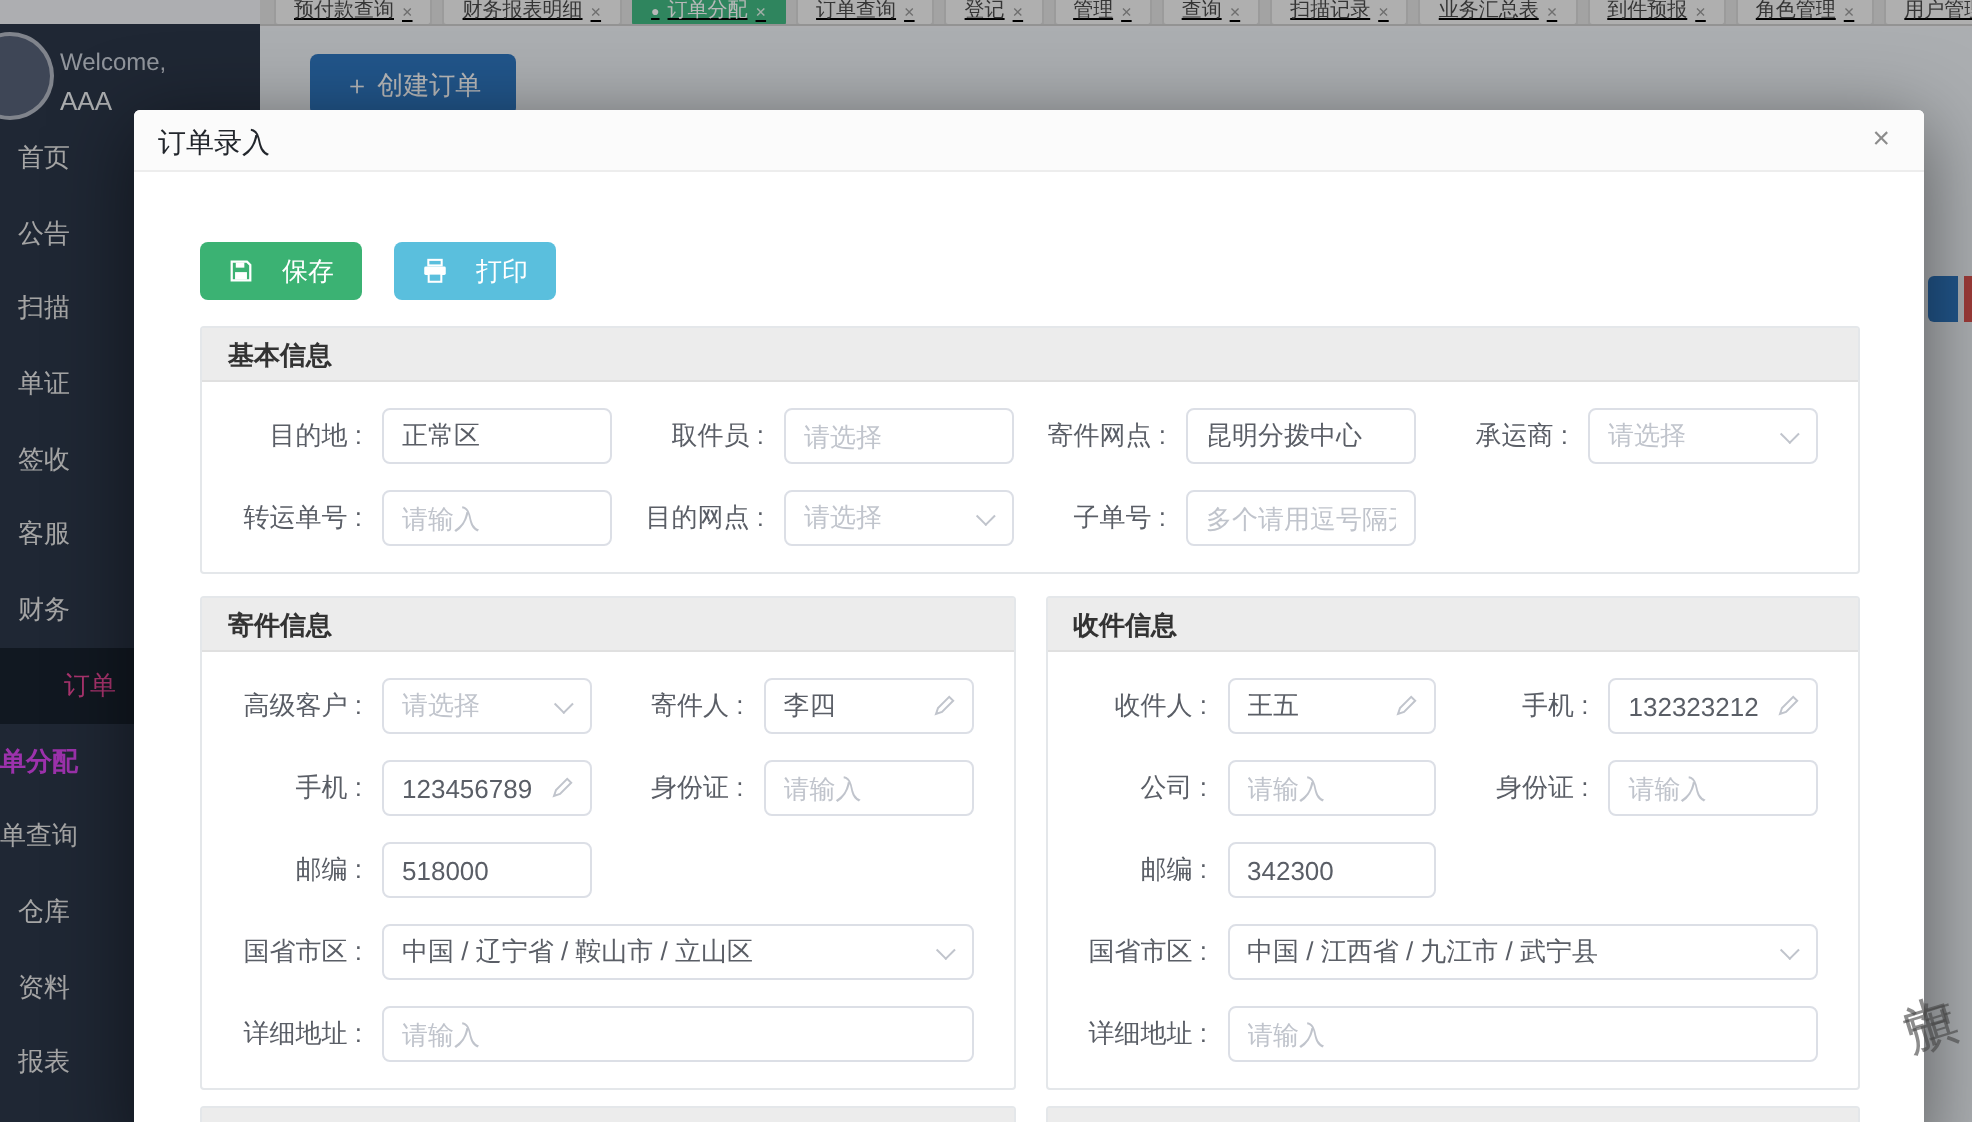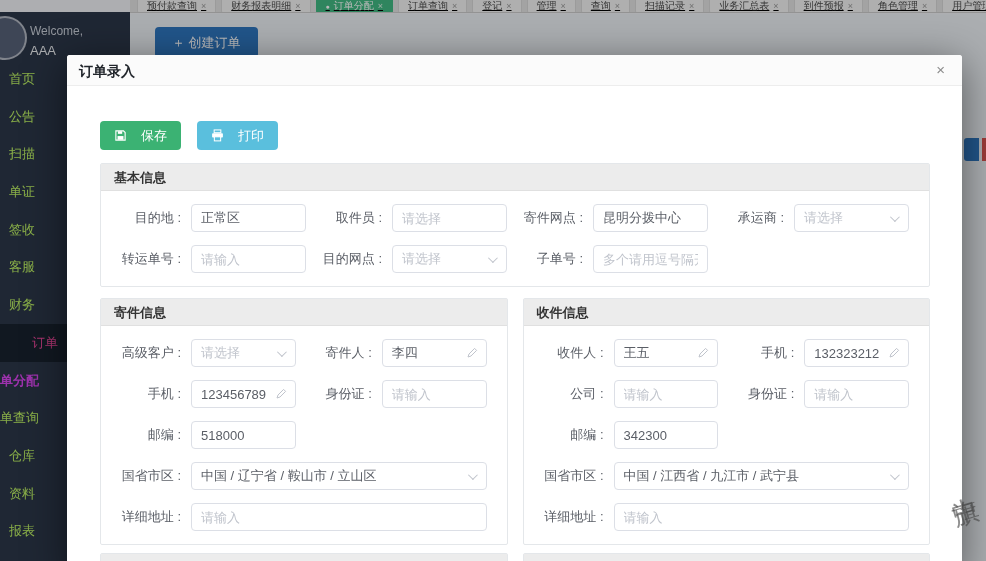--- a/index.html
+++ b/index.html
@@ -6,21 +6,21 @@
   body { background:#444; font-family:"Liberation Sans","DejaVu Sans",sans-serif; }
   .screen { position:relative; width:986px; height:561px; overflow:hidden; background:#f0f2f5; }
 
   
   .sidebar { position:absolute; left:0; top:12px; width:130px; height:100%; background:#2b3648; z-index:1; }
   .avatar { position:absolute; left:-17px; top:4px; width:44px; height:44px; border-radius:50%;
             background:#566178; border:2px solid rgba(255,255,255,.55); }
   .welcome { position:absolute; left:30px; top:12px; color:#c9cfd8; font-size:12px; }
   .username { position:absolute; left:30px; top:31px; color:#eef0f3; font-size:13px; }
   .menu { position:absolute; top:48px; left:0; right:0; }
-  .menu-item { height:37.7px; line-height:37.7px; padding-left:9px; color:#bef264; font-size:13px; cursor:pointer; white-space:nowrap; }
+  .menu-item { height:37.7px; line-height:37.7px; padding-left:9px; color:#e5e5e5; font-size:13px; cursor:pointer; white-space:nowrap; }
   .menu-item.active { background:#18222f; color:#ec4899;padding-left:32px; }
   .menu-item.strong { color:#d946ef; font-weight:bold; }
   .menu-item.flush { padding-left:0; }
 
   .tabbar { position:absolute; left:130px; top:0; right:0; height:13px; background:#e2e2e2;
             border-bottom:1px solid #cccccc; display:flex; gap:5px; padding-left:7px; overflow:hidden; z-index:1;text-decoration:underline; }
   .tab { background:#f3f3f3; border:1px solid #d7d7d7; border-top:none; color:#4a4a4a; font-size:10px;
          padding:0 9px; height:13px; line-height:12px; white-space:nowrap; border-radius:0 0 2px 2px;
          display:flex; align-items:center; gap:4px; cursor:pointer; }
   .tab.active { background:#42b983; border-color:#42b983; color:#fff; }
@@ -33,21 +33,21 @@
                 font-size:13px; border:none; border-radius:4px; line-height:31px; z-index:1; cursor:pointer; }
   .frag-blue { position:absolute; left:964px; top:138px; width:15px; height:23px; background:#2f76c0; border-radius:3px 0 0 3px; z-index:1; }
   .frag-red  { position:absolute; left:982px; top:138px; width:4px;  height:23px; background:#d9534f; z-index:1; }
 
   .overlay { position:absolute; inset:0; background:rgba(0,0,0,.28); z-index:10; }
 
   
   .modal { position:absolute; left:67px; top:55px; width:895px; height:520px; background:#fff;
            border-radius:3px 3px 0 0; box-shadow:0 8px 40px rgba(0,0,0,.5); z-index:20; }
   .modal-header { height:31px; border-bottom:1px solid #ededed; position:relative; background:#fbfbfb; border-radius:3px 3px 0 0; }
-  .modal-title { position:absolute; left:12px; top:8px; font-size:14px; color:#22262c;font-weight:bold; }
+  .modal-title { position:absolute; left:12px; top:8px; font-size:14px; color:#22262c; }
   .modal-close { position:absolute; right:17px; top:6px; font-size:15px; color:#8c8c8c; cursor:pointer; line-height:1.2; }
   .modal-body { position:absolute; top:31px; left:33px; right:32px; bottom:0; overflow:hidden; }
 
   .btn-row { margin-top:35px; display:flex; gap:16px; }
   .btn { height:29px; border:none; border-radius:4px; color:#fff; font-size:13px; display:inline-flex;
          align-items:center; padding:0 14px; gap:6px; cursor:pointer; font-family:inherit; }
   .btn-save { background:#3bb273; }
   .btn-print { background:#5abfdd; }
   .btn svg { display:block; }
 

